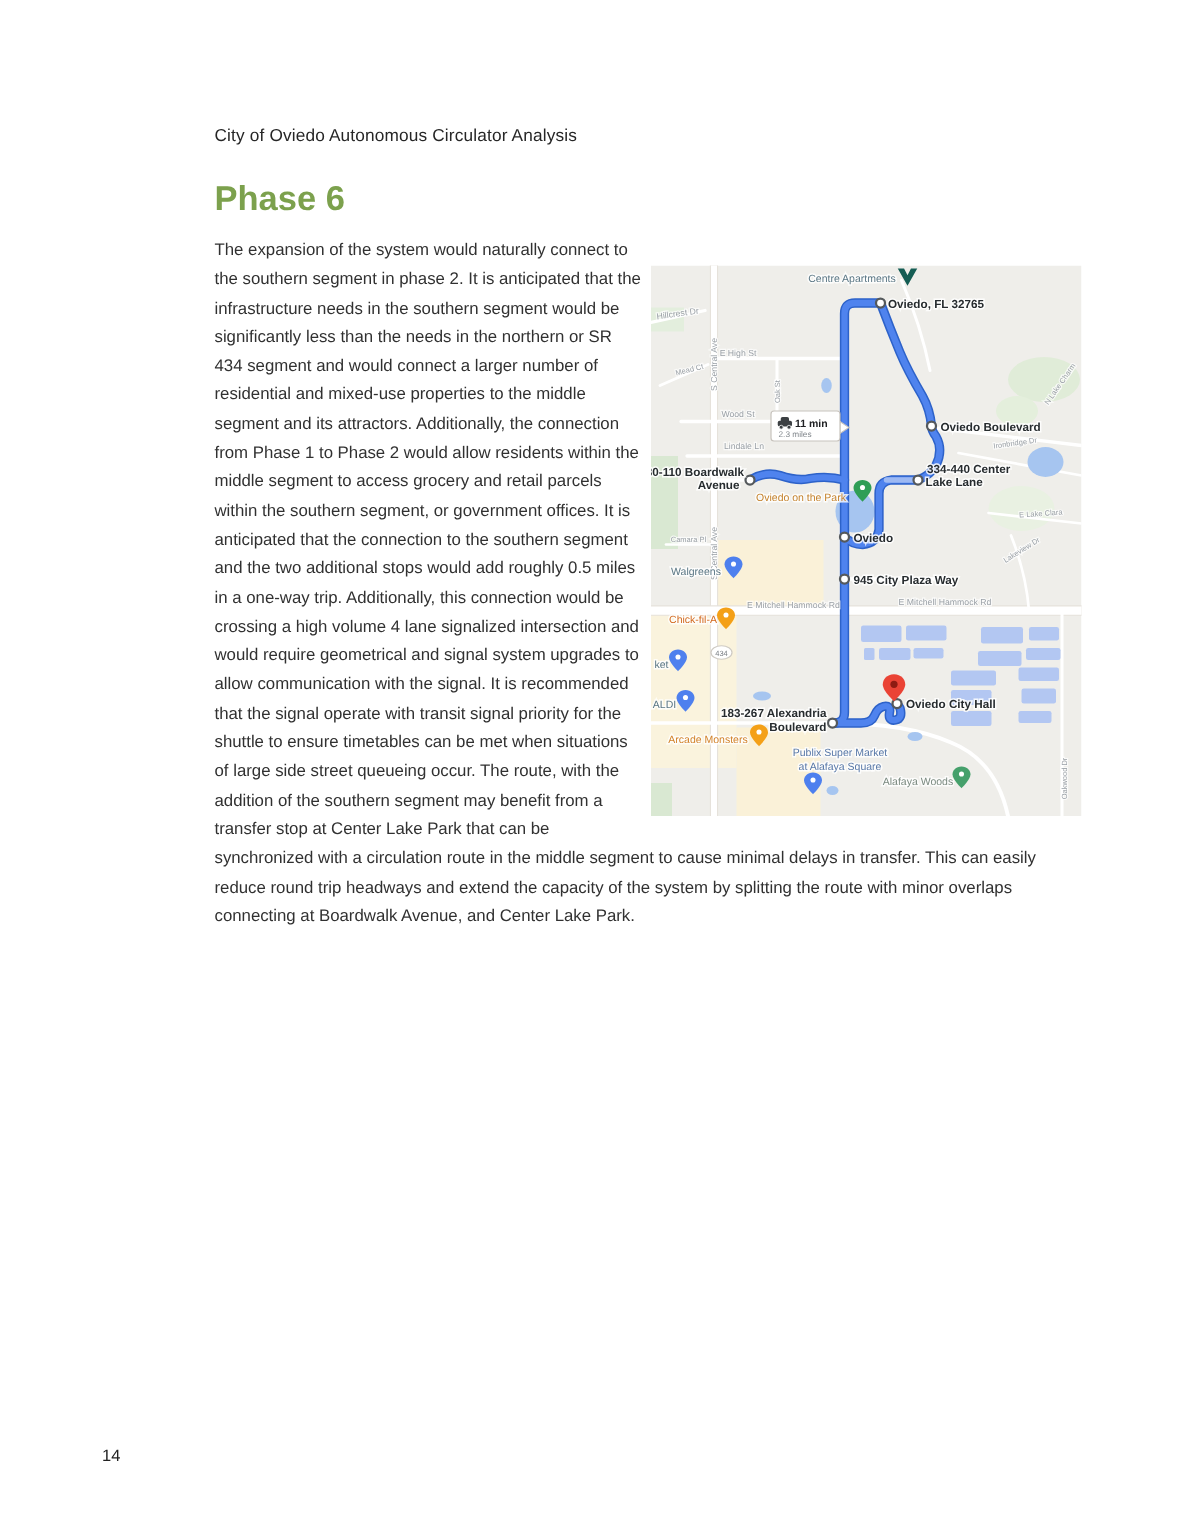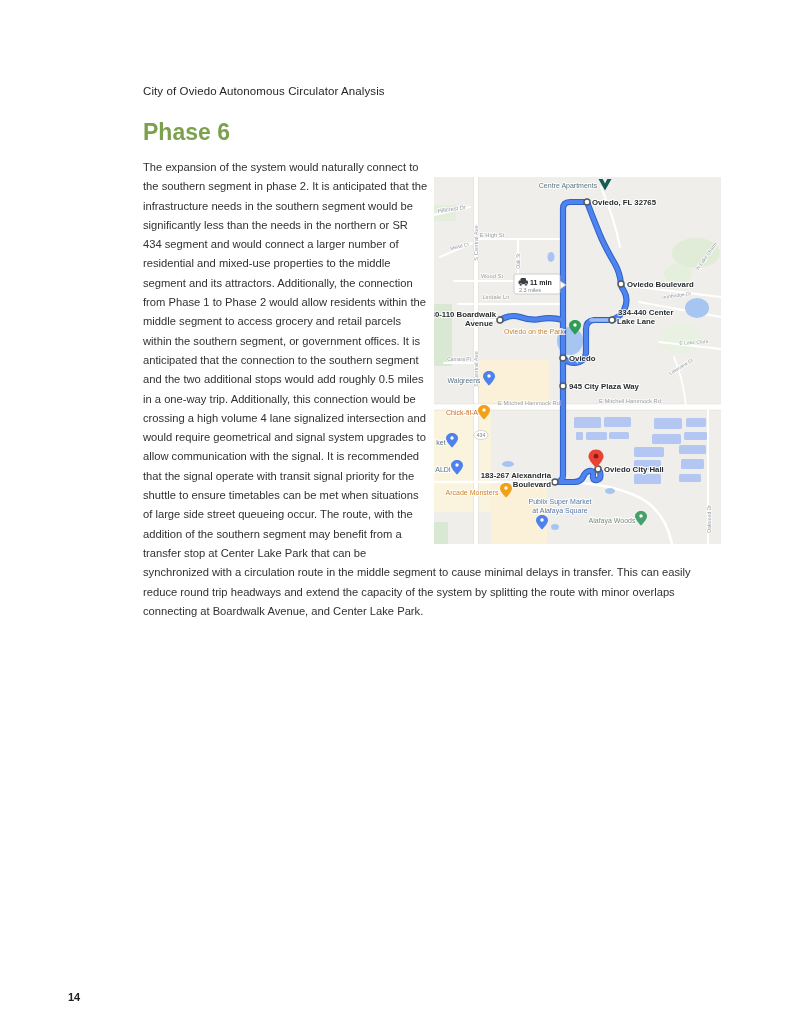--- a/index.html
+++ b/index.html
@@ -5,21 +5,21 @@
   html,body{margin:0;padding:0;background:#ffffff;}
   .page{position:relative;width:791px;height:1024px;background:#ffffff;overflow:hidden;
         font-family:"Liberation Sans",sans-serif;color:#333;margin-top:29px;}
   .content{position:absolute;left:143px;top:56px;width:578px;}
   .doc-header{font-size:11.5px;color:#262626;letter-spacing:0.1px;}
   .doc-heading{font-size:23px;font-weight:bold;color:#7ca14d;margin:22px 0 12px 0;
                font-family:"Liberation Sans",sans-serif;}
   .body-text{font-size:11.2px;line-height:19.3px;color:#313131;text-align:left;}
   .map-float{float:right;width:287px;height:367px;margin:19px 0 4px 6px;}
   .map-float svg{display:block;}
-  .page-number{position:absolute;left:68px;top:962px;font-size:11px;font-weight:bold;color:#222;}
+  .page-number{position:absolute;left:68px;top:936px;font-size:11px;font-weight:normal;color:#222;}
 
   
   .wp{font-size:7.8px;font-weight:bold;fill:#272c2f;paint-order:stroke;stroke:#ffffff;stroke-width:2px;stroke-opacity:.85;}
   .poi{font-size:7px;paint-order:stroke;stroke:#ffffff;stroke-width:2px;stroke-opacity:.8;}
   .street{font-size:5.8px;fill:#9aa0a6;paint-order:stroke;stroke:#ffffff;stroke-width:1.6px;stroke-opacity:.7;}
   .tiny{font-size:5px;}
   .ib-time{font-size:7px;font-weight:bold;fill:#202124;}
   .ib-dist{font-size:5.5px;fill:#80868b;}
   .shield-txt{font-size:5px;fill:#7a7f85;}
 </style>

